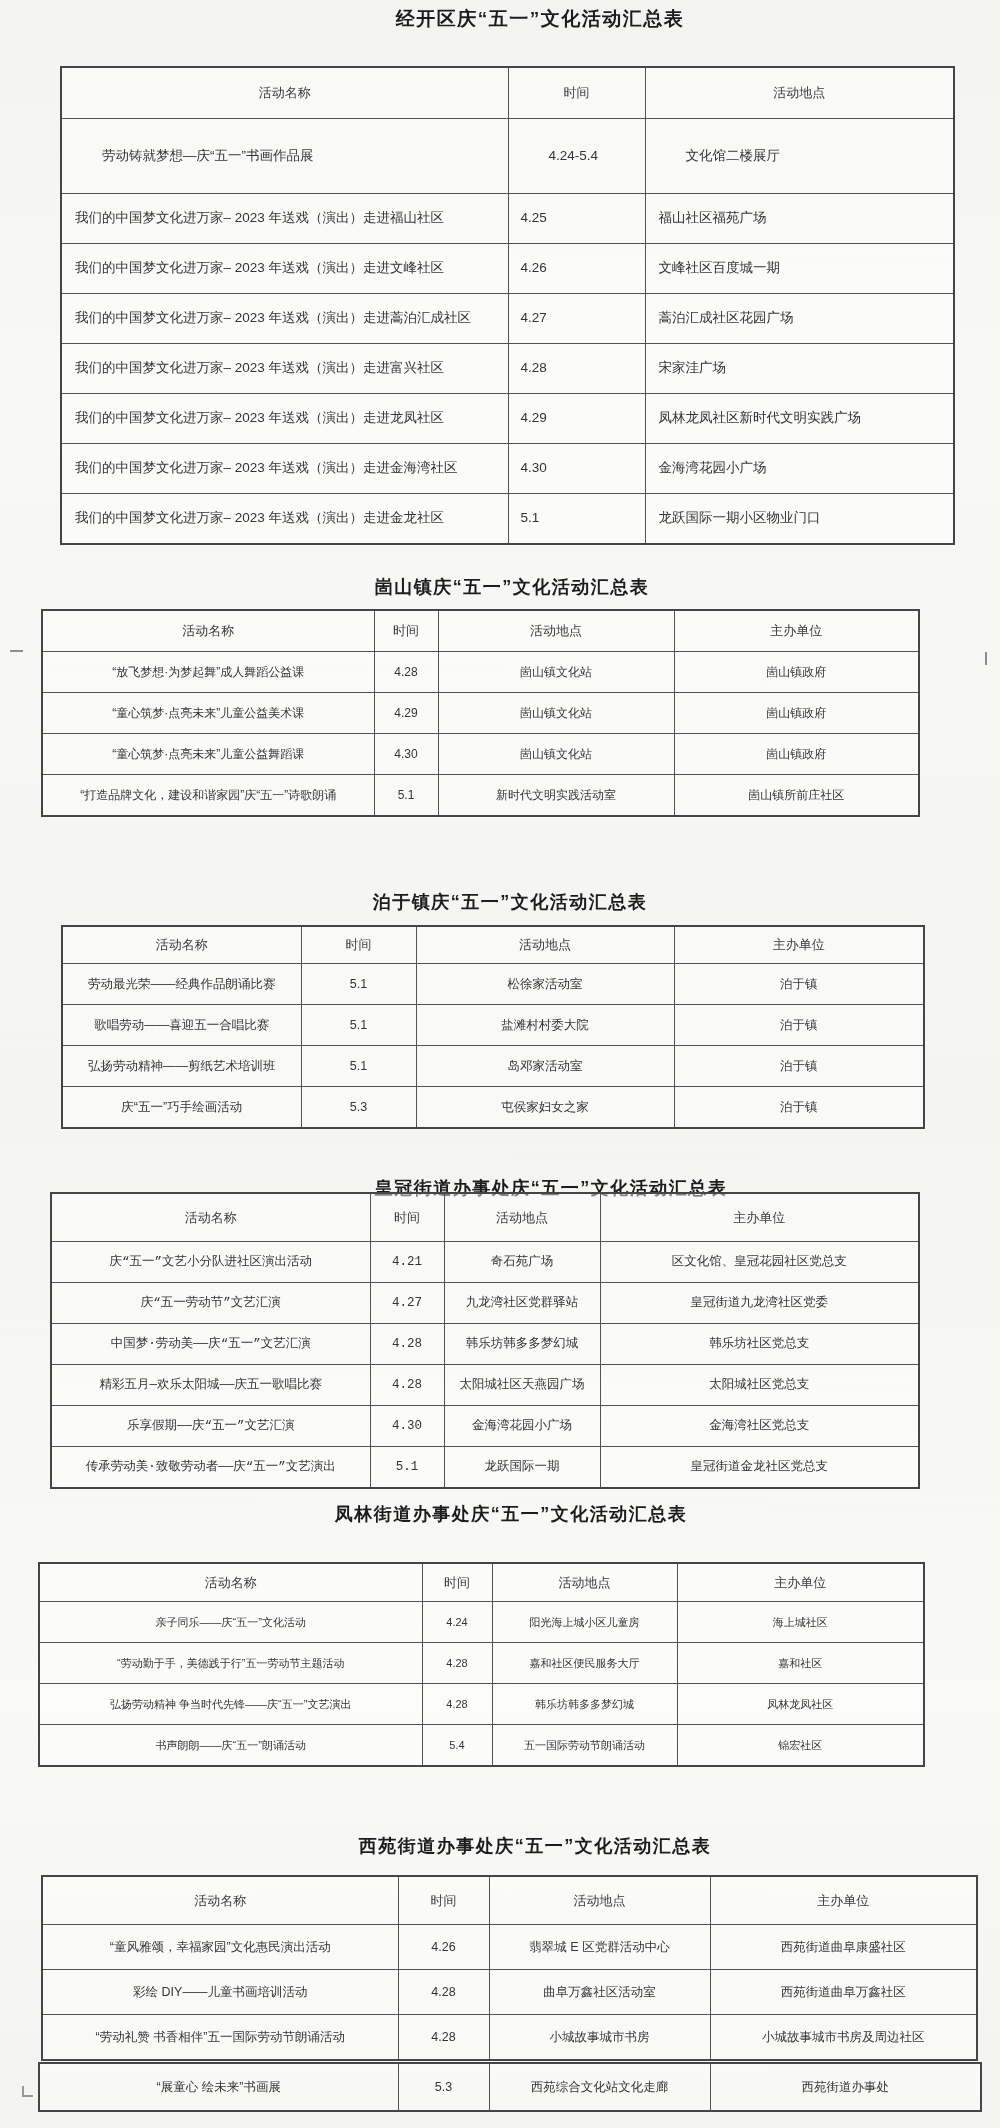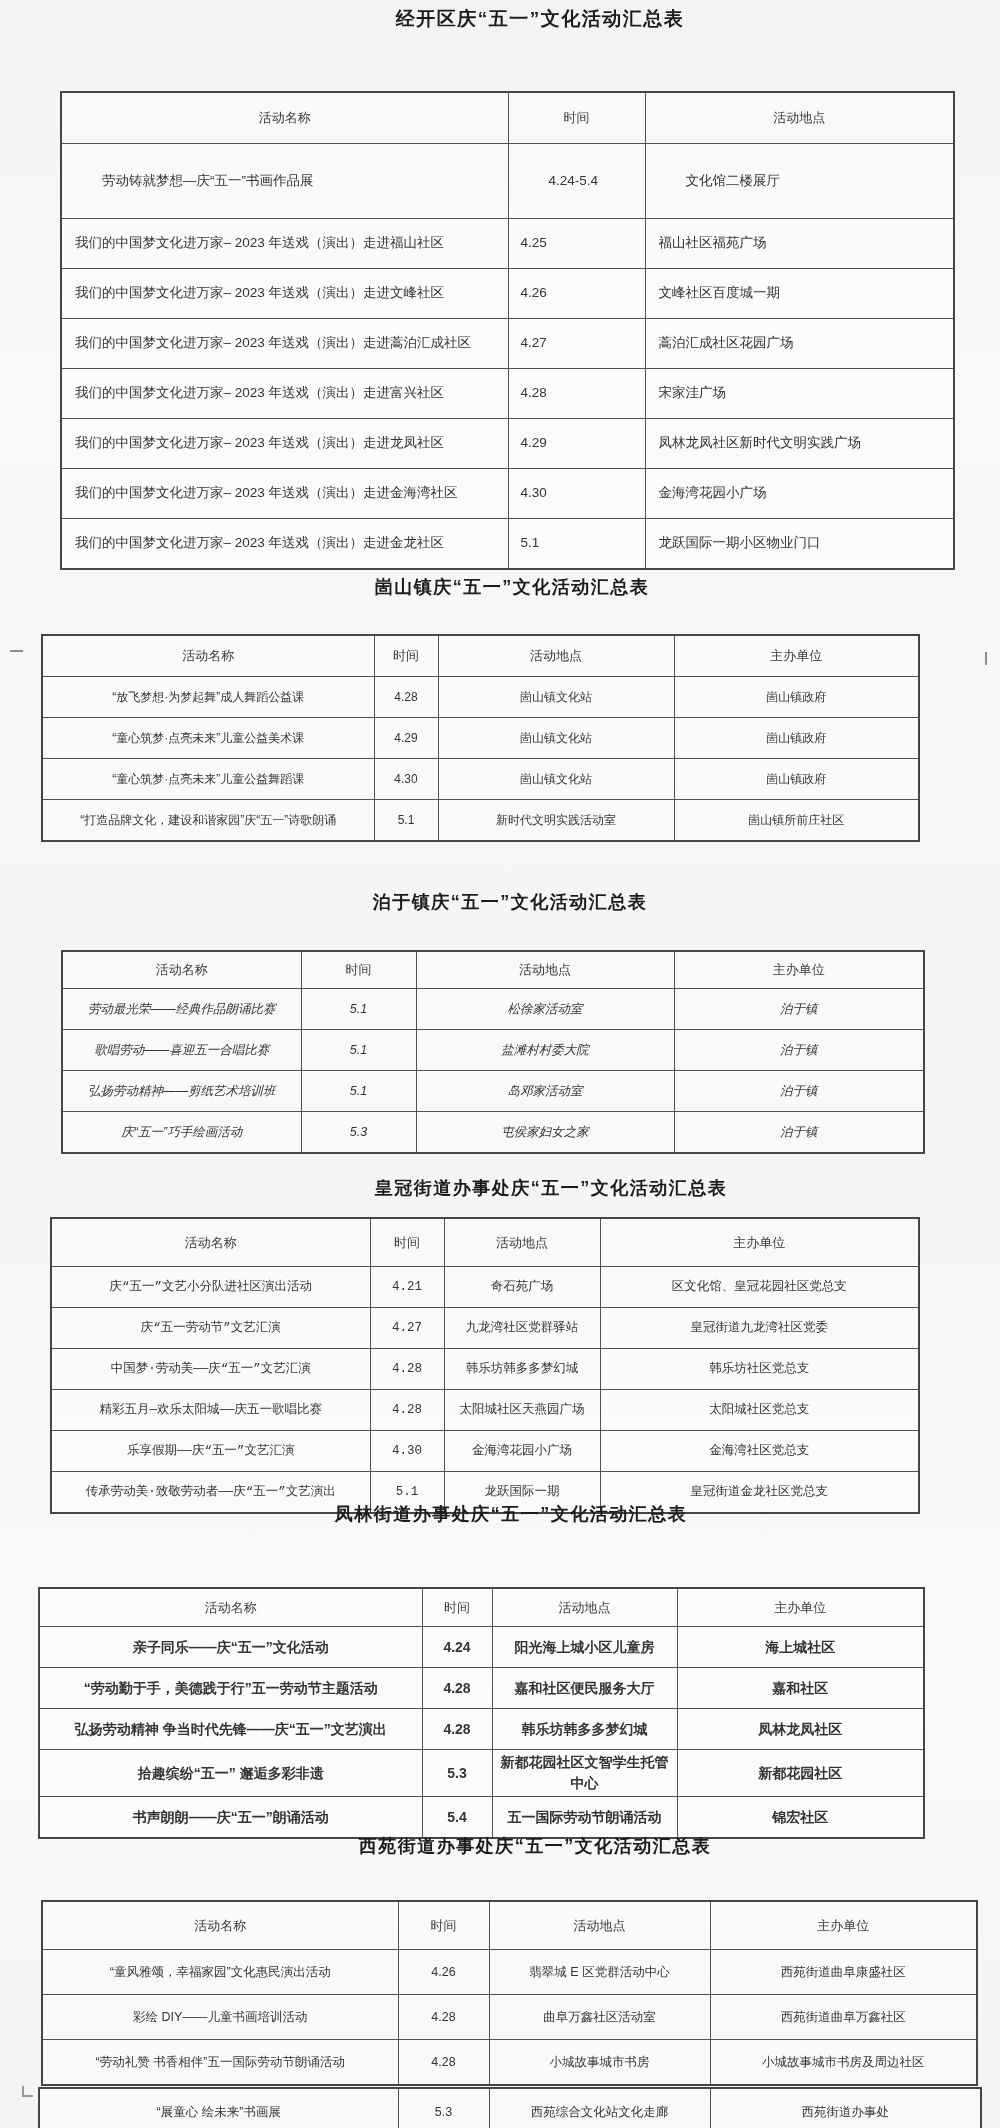--- a/index.html
+++ b/index.html
@@ -20,21 +20,20 @@
   #title1 { top:575px;  text-indent:24px; }
   #title2 { top:890px;  text-indent:20px; }
   #title3 { top:1176px; text-indent:16px;padding-left:43px; }
   #title4 { top:1502px; text-indent:22px; }
   #title5 { top:1834px; text-indent:70px; }
 
   table.tbl {
     position:absolute; border-collapse:collapse; table-layout:fixed;
     background:rgba(255,255,255,0.45);
     border:2px solid #454545;
-    margin-top:25px;
   }
   .tbl th, .tbl td {
     border:1.5px solid #525252;
     font-weight:normal; color:#343434;
     font-size:13px; line-height:1.5;
     padding:2px 6px; text-align:center; vertical-align:middle;
     overflow:hidden;
   }
   .tbl th { font-size:13px; color:#3a3a3a; }
 
@@ -48,31 +47,31 @@
   .t0 td:nth-child(3) { text-align:left; padding-left:13px; }
 
   
   .t1 { left:41px; top:609px; width:877px; }
   .t1 th { height:36px; }
   .t1 td { height:36px; font-size:12px; }
 
   
   .t2 { left:61px; top:925px; width:862px; }
   .t2 th { height:32px; }
-  .t2 td { height:36px; font-size:12.5px;font-style:italic; }
+  .t2 td { height:36px; font-size:12.5px; }
 
   
   .t3 { left:50px; top:1192px; width:868px; }
   .t3 th { height:43px; }
   .t3 td { height:36px; font-size:12.5px;font-family:Liberation Mono, monospace; }
 
   
   .t4 { left:38px; top:1562px; width:885px; }
   .t4 th { height:33px; }
-  .t4 td { height:36px; font-size:14px;font-weight:bold; }
+  .t4 td { height:36px; font-size:11px; }
 
   
   .t5  { left:41px; top:1875px; width:935px; }
   .t5 th { height:43px; }
   .t5 td { height:40px; font-size:12.5px; }
   .t5b { left:38px; top:2062px; width:942px; border-width:2.5px; }
   .t5b td { height:42px; font-size:12.5px;text-align:center; }
 
   
   .mark { position:absolute; }
@@ -316,26 +315,20 @@
           <td>嘉和社区便民服务大厅</td>
           <td>嘉和社区</td>
         </tr>
         <tr>
           <td>弘扬劳动精神 争当时代先锋——庆“五一”文艺演出</td>
           <td>4.28</td>
           <td>韩乐坊韩多多梦幻城</td>
           <td>凤林龙凤社区</td>
         </tr>
         <tr>
-          <td>拾趣缤纷“五一” 邂逅多彩非遗</td>
-          <td>5.3</td>
-          <td>新都花园社区文智学生托管中心</td>
-          <td>新都花园社区</td>
-        </tr>
-        <tr>
           <td>书声朗朗——庆“五一”朗诵活动</td>
           <td>5.4</td>
           <td>五一国际劳动节朗诵活动</td>
           <td>锦宏社区</td>
         </tr>
       </tbody>
     </table>
 
   <h2 class="tbl-title" id="title5">西苑街道办事处庆“五一”文化活动汇总表</h2>
   <table class="tbl t5">

